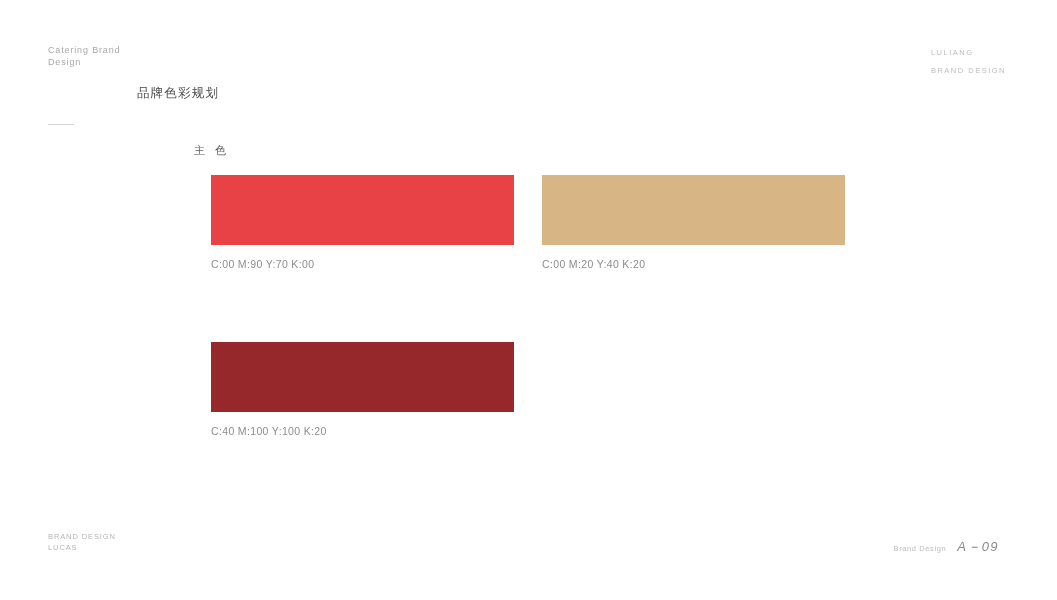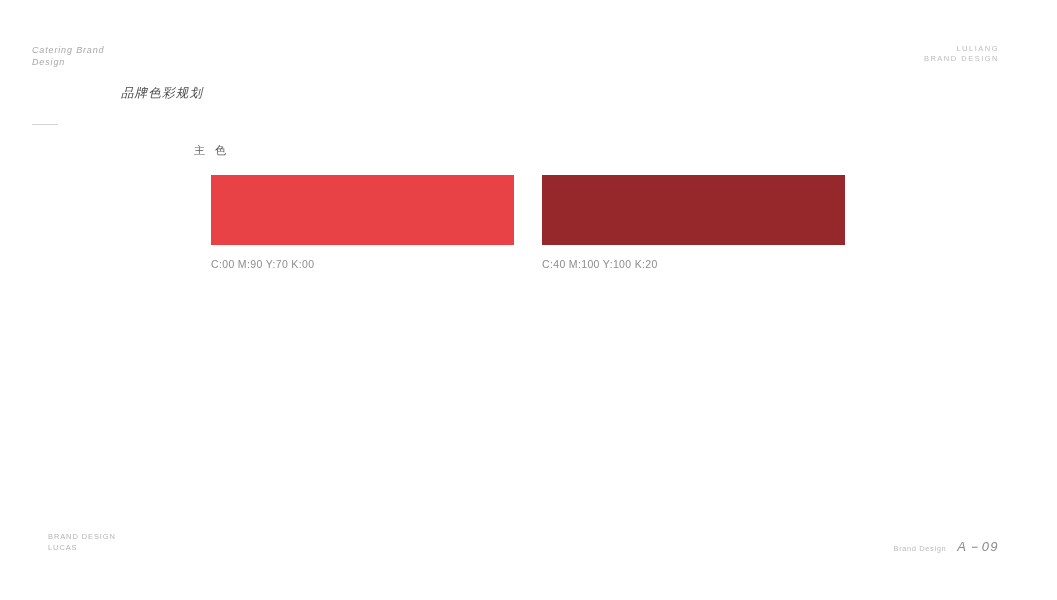--- a/index.html
+++ b/index.html
@@ -20,24 +20,23 @@
 
   .page {
     position: absolute;
     inset: 0;
     background: #ffffff;
   }
 
   
   .header-left {
     position: absolute;
-    left: 32px;
+    left: 48px;
     top: 45px;
     width: 260px;
-    font-style: italic;
   }
   .eyebrow {
     font-size: 9px;
     line-height: 11.5px;
     letter-spacing: 0.85px;
     color: #a8a8a8;
     white-space: pre-line;
   }
   .page-title {
     margin-top: 17px;
@@ -49,25 +48,25 @@
   }
   .title-rule {
     margin-top: 22px;
     width: 26px;
     height: 1px;
     background: #d5d5d5;
   }
 
   .header-right {
     position: absolute;
-    right: 58px;
+    right: 51px;
     top: 44px;
-    text-align: right;
+    text-align: left;
     font-size: 7.5px;
-    line-height: 10px;
+    line-height: 18px;
     letter-spacing: 1.5px;
     color: #bcbcbc;
     white-space: pre-line;
   }
 
   
   .section-label {
     position: absolute;
     left: 194px;
     top: 143px;
@@ -150,20 +149,24 @@
 
   <div class="section-label">主 色</div>
 
   <div class="swatch-grid">
 
     <div class="swatch-cell">
       <div class="swatch-chip" style="background-color: rgb(232, 65, 70);"></div>
       <div class="swatch-caption">C:00 M:90 Y:70 K:00</div>
     </div>
 
+    <div class="swatch-cell">
+      <div class="swatch-chip" style="background-color: rgb(216, 181, 133);"></div>
+      <div class="swatch-caption">C:00 M:20 Y:40 K:20</div>
+    </div>
 
     <div class="swatch-cell">
       <div class="swatch-chip" style="background-color: rgb(150, 40, 44);"></div>
       <div class="swatch-caption">C:40 M:100 Y:100 K:20</div>
     </div>
 
 
   </div>
 
   <div class="footer-left">BRAND DESIGN

